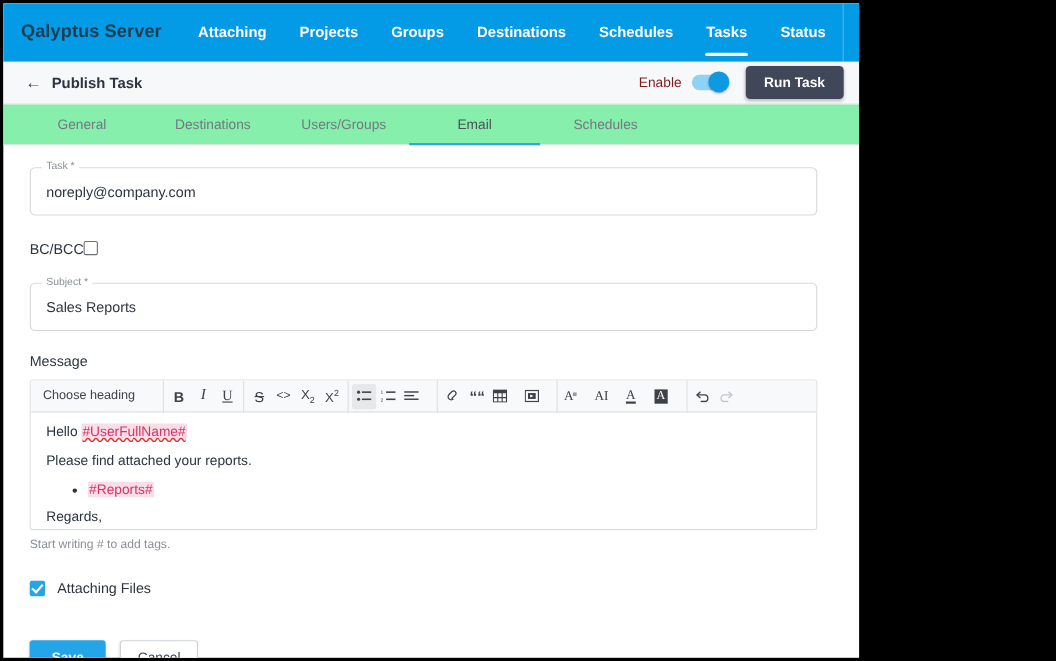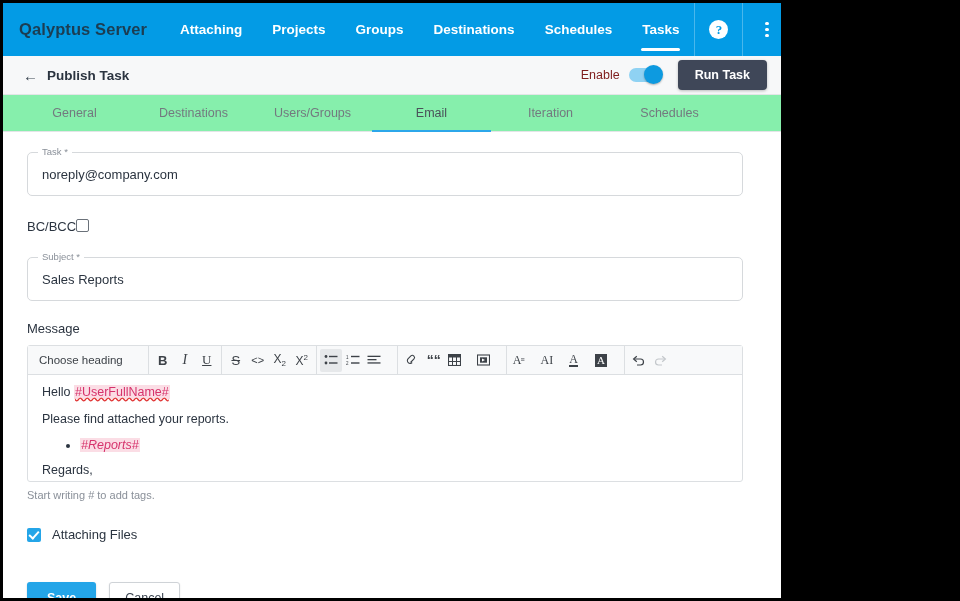--- a/index.html
+++ b/index.html
@@ -184,21 +184,21 @@
   .heading-sel span { font-size:11.5px; color:#3d4248; }
   .caret {
     width:0;height:0;border-left:3.5px solid transparent;border-right:3.5px solid transparent;
     border-top:4px solid #5c6view; border-top-color:#5c6166;
   }
   .ebtn sub, .ebtn sup { font-size:8px; }
   .ebtn .lbl-ser { font-family:"Liberation Serif", serif; }
 
   .editor-body { padding: 10px 14px 12px 14px; height:106px; }
   .editor-body p { margin: 0 0 11px 0; font-size:12.5px; color:#2b3440; line-height:1.25; }
-  .editor-body ul { margin: 0 0 11px 0; padding-left: 38px; font-style: italic; }
+  .editor-body ul { margin: 0 0 11px 0; padding-left: 38px; }
   .editor-body li { font-size:12.5px; color:#2b3440; }
   .tag {
     background:#fbdde5; color:#d6336c; padding:0 1px;margin-top:41px;
   }
   .tag.squig {
     text-decoration: underline wavy #e03131;
     text-decoration-skip-ink:none;
   }
 
   .hint { font-size:11px; color:#8a9099; margin: 7px 0 0 0; }
@@ -236,20 +236,21 @@
 
   <div class="topnav">
     <div class="brand">Qalyptus Server</div>
     <div class="navitems">
       <div class="navitem">Attaching</div>
       <div class="navitem">Projects</div>
       <div class="navitem">Groups</div>
       <div class="navitem">Destinations</div>
       <div class="navitem">Schedules</div>
       <div class="navitem active">Tasks</div>
+      <div class="navitem">Status</div>
     </div>
     <div class="nav-spacer"></div>
     <div class="nav-right">
       <div class="nav-btn">
         <div class="help-circle">?</div>
       </div>
       <div class="nav-btn">
         <div class="dots">
             <i></i>
             <i></i>
@@ -275,21 +276,20 @@
       <div class="switch"></div>
     </div>
     <button class="runbtn">Run Task</button>
   </div>
 
   <div class="tabs">
     <div class="tab">General</div>
     <div class="tab">Destinations</div>
     <div class="tab">Users/Groups</div>
     <div class="tab active">Email</div>
-    <div class="tab">Iteration</div>
     <div class="tab">Schedules</div>
   </div>
 
   <div class="content">
 
     <div class="mdfield">
       <div class="lgl">Task *</div>
       <input value="noreply@company.com" style="">
     </div>
 

